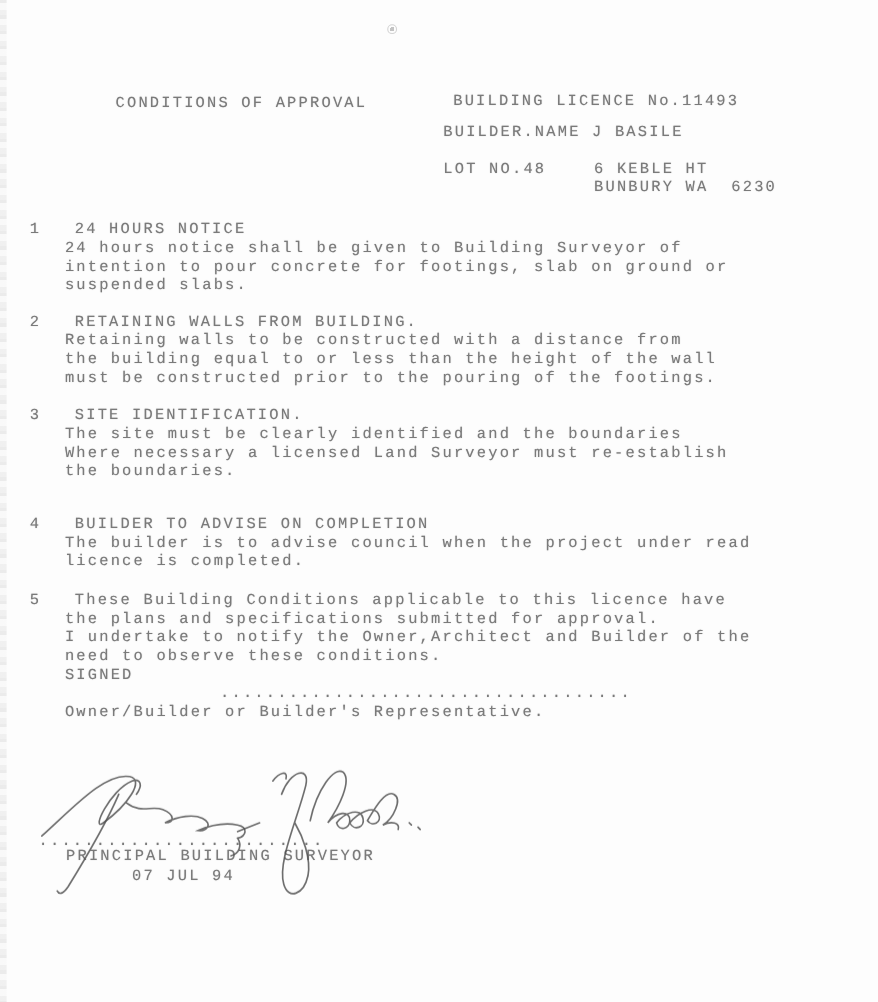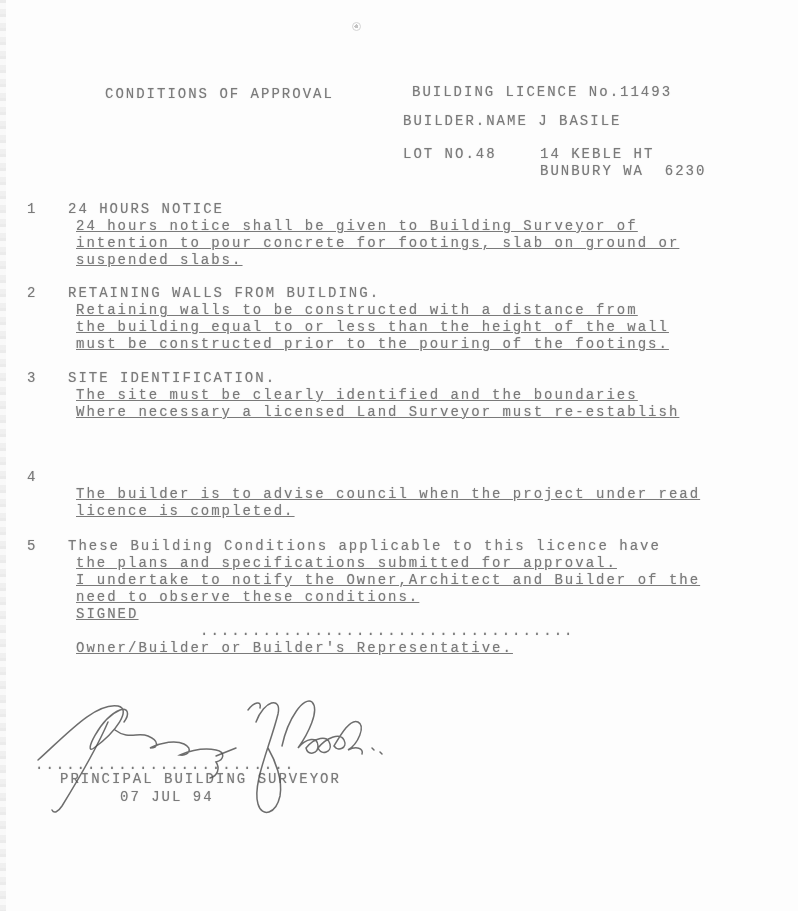--- a/index.html
+++ b/index.html
@@ -13,21 +13,21 @@
     font-size:14px;
     letter-spacing:2px;
     color:#7a7a7a;
     text-shadow:0 0 1px rgba(130,130,130,.55);
   }
   .typew { filter:blur(.3px); }
   .line { position:absolute; white-space:pre; line-height:17px; }
   .section { position:absolute; left:0; width:798px; padding-top:17px; line-height:17px; }
   .sec-num { position:absolute; left:27px; top:0; }
   .sec-heading { position:absolute; left:68px; top:0; white-space:pre; }
-  .sec-line { margin-left:76px; white-space:pre; height:17px;text-decoration:underline; }
+  .sec-line { margin-left:59px; white-space:pre; height:17px; }
   .sec-dots { margin-left:200px; white-space:pre; height:17px; }
   .scan-edge {
     position:absolute; left:0; top:0; width:6px; height:911px;
     background:repeating-linear-gradient(180deg,#bdbdbd 0 3px,#efefef 3px 9px,#cfcfcf 9px 14px);
     opacity:.28;
   }
   .scan-dot {
     position:absolute; left:352px; top:22px; width:7px; height:7px;
     border:1px solid #c9c9c9; border-radius:50%;
     background:radial-gradient(circle,#b5b5b5 0 2px,transparent 2px);
@@ -42,21 +42,21 @@
 <div class="page">
   <div class="scan-edge"></div>
   <div class="scan-dot"></div>
 
   <div class="typew">
 
     <div class="line" style="left:105px; top:86px">CONDITIONS OF APPROVAL</div>
     <div class="line" style="left:412px; top:84px">BUILDING LICENCE No.11493</div>
     <div class="line" style="left:403px; top:113px">BUILDER.NAME J BASILE</div>
     <div class="line" style="left:403px; top:146px">LOT NO.48</div>
-    <div class="line" style="left:540px; top:146px">14 KEBLE HT</div>
+    <div class="line" style="left:540px; top:146px">6 KEBLE HT</div>
     <div class="line" style="left:540px; top:163px">BUNBURY WA  6230</div>
 
     <div class="section" style="top:201px">
       <span class="sec-num">1</span>
       <span class="sec-heading">24 HOURS NOTICE</span>
       <div class="sec-line">24 hours notice shall be given to Building Surveyor of</div>
       <div class="sec-line">intention to pour concrete for footings, slab on ground or</div>
       <div class="sec-line">suspended slabs.</div>
     </div>
 
@@ -66,24 +66,26 @@
       <div class="sec-line">Retaining walls to be constructed with a distance from</div>
       <div class="sec-line">the building equal to or less than the height of the wall</div>
       <div class="sec-line">must be constructed prior to the pouring of the footings.</div>
     </div>
 
     <div class="section" style="top:370px">
       <span class="sec-num">3</span>
       <span class="sec-heading">SITE IDENTIFICATION.</span>
       <div class="sec-line">The site must be clearly identified and the boundaries</div>
       <div class="sec-line">Where necessary a licensed Land Surveyor must re-establish</div>
+      <div class="sec-line">the boundaries.</div>
     </div>
 
     <div class="section" style="top:469px">
       <span class="sec-num">4</span>
+      <span class="sec-heading">BUILDER TO ADVISE ON COMPLETION</span>
       <div class="sec-line">The builder is to advise council when the project under read</div>
       <div class="sec-line">licence is completed.</div>
     </div>
 
     <div class="section" style="top:538px">
       <span class="sec-num">5</span>
       <span class="sec-heading">These Building Conditions applicable to this licence have</span>
       <div class="sec-line">the plans and specifications submitted for approval.</div>
       <div class="sec-line">I undertake to notify the Owner,Architect and Builder of the</div>
       <div class="sec-line">need to observe these conditions.</div>

